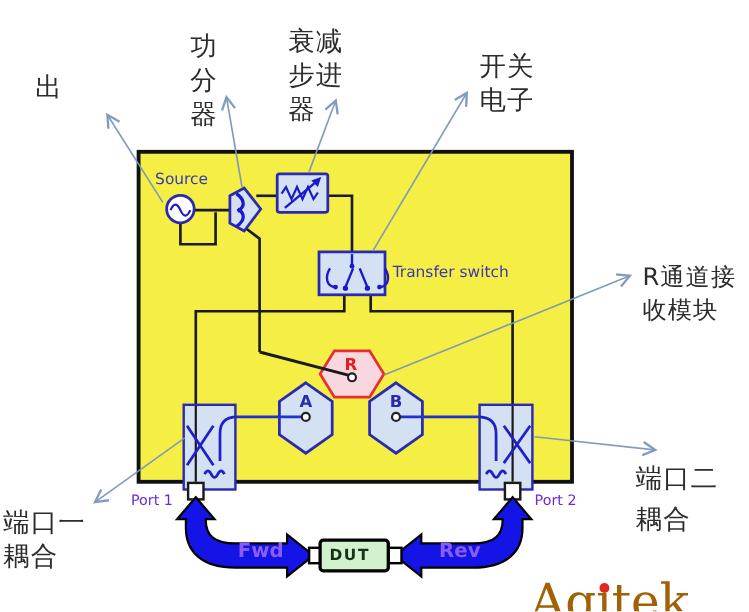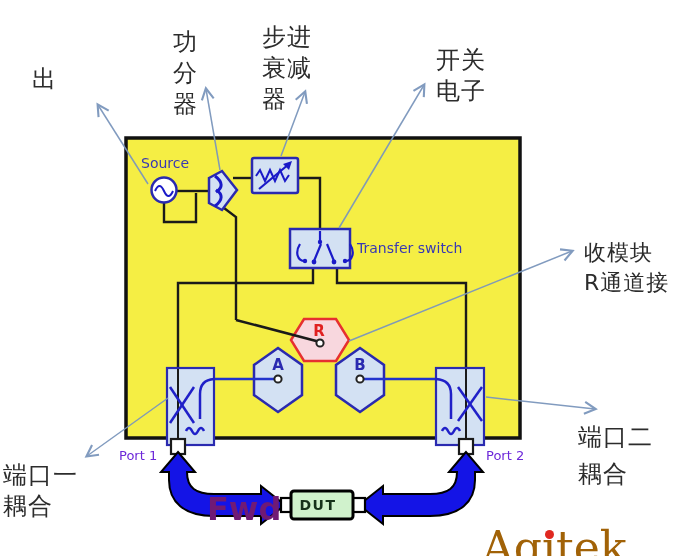--- a/index.html
+++ b/index.html
@@ -5,21 +5,21 @@
   html,body{margin:0;padding:0;background:#fff;}
   .stage{position:relative;width:681px;height:556px;background:#ffffff;overflow:hidden;
          font-family:"DejaVu Sans","Liberation Sans",sans-serif;}
   .stage svg{position:absolute;left:0;top:0;}
   .lbl{position:absolute;color:#2c2c2c;font-size:24px;line-height:31px;letter-spacing:1px;white-space:nowrap;}
   .lbl span{display:block;}
   .blue-note{position:absolute;color:#3838b4;font-size:14px;white-space:nowrap;}
   .port-note{position:absolute;color:#6d28d9;font-size:13px;white-space:nowrap;}
   .rx-letter{position:absolute;font-size:15px;font-weight:bold;color:#2a2ab0;width:20px;text-align:center;}
   .rx-letter.red{color:#e02020;}
-  .flow-lbl{position:absolute;color:#701a75;font-size:32px;font-weight:bold;width:60px;text-align:center;}
+  .flow-lbl{position:absolute;color:#8b5cf6;font-size:18px;font-weight:bold;width:60px;text-align:center;}
   .dut-lbl{position:absolute;color:#16321a;font-size:14px;font-weight:bold;letter-spacing:1.5px;
            width:54px;text-align:center;}
   .brand{position:absolute;left:482px;top:482px;font-family:"DejaVu Serif","Liberation Serif",serif;
          font-weight:normal;font-size:44px;color:#a16207;letter-spacing:0px;margin-top:40px;}
   .bi{position:relative;display:inline-block;}
   .bdot{position:absolute;left:50%;top:8px;width:9px;height:9px;margin-left:-4px;border-radius:50%;}
 </style>
 </head>
 <body>
 
@@ -150,54 +150,55 @@
   <span>出</span>
 </div>
 
 <div class="lbl" style="left:173px;top:27px;">
   <span>功</span>
   <span>分</span>
   <span>器</span>
 </div>
 
 <div class="lbl" style="left:262px;top:22px;">
+  <span>衰减</span>
   <span>步进</span>
-  <span>衰减</span>
   <span>器</span>
 </div>
 
 <div class="lbl" style="left:436px;top:45px;">
   <span>开关</span>
   <span>电子</span>
 </div>
 
 <div class="lbl" style="left:584px;top:238px;font-size:22px;line-height:30px;">
+  <span>R通道接</span>
   <span>收模块</span>
-  <span>R通道接</span>
 </div>
 
 <div class="lbl" style="left:3px;top:460px;">
   <span>端口一</span>
   <span>耦合</span>
 </div>
 
-<div class="lbl" style="left:578px;top:419px;line-height:37px;">
+<div class="lbl" style="left:578px;top:419px;line-height:37px;font-family:Liberation Mono, monospace;">
   <span>端口二</span>
   <span>耦合</span>
 </div>
 
 <div class="blue-note" style="left:141px;top:155px;">Source</div>
 <div class="blue-note" style="left:357px;top:240px;">Transfer switch</div>
 
 <div class="port-note" style="left:119px;top:448px;">Port 1</div>
 <div class="port-note" style="left:486px;top:448px;text-align:right;">Port 2</div>
 
 <div class="rx-letter red" style="left:309px;top:322px;">R</div>
 <div class="rx-letter" style="left:268px;top:356px;">A</div>
 <div class="rx-letter" style="left:350px;top:356px;">B</div>
 
 <div class="flow-lbl" style="left:207px;top:490px;">Fwd</div>
+<div class="flow-lbl" style="left:388px;top:490px;">Rev</div>
 
 <div class="dut-lbl" style="left:291px;top:497px;">DUT</div>
 
 <div class="brand">Ag<span class="bi">ı<span class="bdot" style="background: rgb(224, 40, 32);"></span></span>tek</div>
 
 </div>
 
 </body></html>

